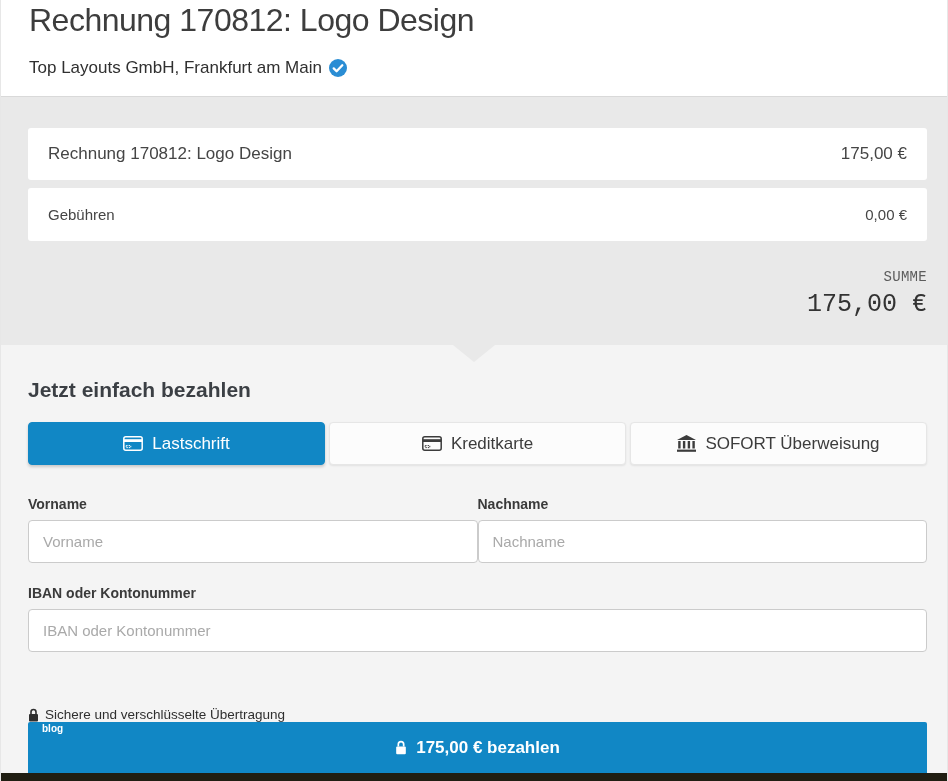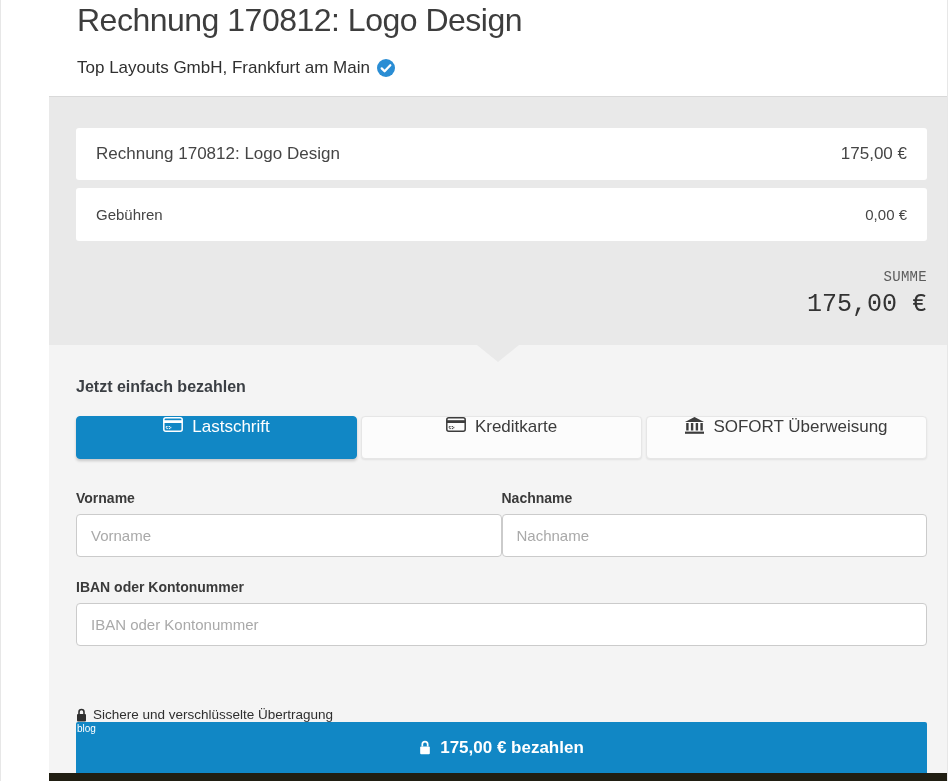--- a/index.html
+++ b/index.html
@@ -2,21 +2,20 @@
 <html lang="de"><head>
 <meta charset="utf-8">
 <style>
   * { margin:0; padding:0; box-sizing:border-box; }
   html,body { width:948px; height:781px; }
   body { font-family:"Liberation Sans","DejaVu Sans",sans-serif; background:#fff; }
   .page {
     width:948px; height:781px; display:flex; flex-direction:column;
     border-left:1px solid #e7e7e7; border-right:1px solid #e7e7e7; overflow:hidden;
     background:#fff;
-    padding-left:48px;
   }
 
   
   .header { height:97px; padding:0 20px 0 28px; background:#fff; border-bottom:1px solid #d9d9d9; }
   .header .title { font-size:32px; font-weight:400; color:#3d3d3d; line-height:1.25; letter-spacing:-0.5px; }
   .header .merchant { margin-top:18px; display:flex; align-items:center; gap:7px; font-size:17px; color:#303030; }
 
   
   .summary { height:248px; background:#e9e9e9; padding:31px 20px 0 27px; }
   .srow {
@@ -29,25 +28,25 @@
   .total-label { font-size:14px; color:#5c5c5c; letter-spacing:0.3px; }
   .total-amount { font-size:25px; color:#333; margin-top:5px; }
 
   
   .payment { flex:1; background:#f4f4f4; padding:33px 20px 0 27px; position:relative; display:flex; flex-direction:column; }
   .notch {
     position:absolute; top:0; left:50%; transform:translateX(-50%);
     width:0; height:0; border-left:21px solid transparent; border-right:21px solid transparent;
     border-top:17px solid #e9e9e9;
   }
-  .pay-heading { font-size:16px; font-weight:bold; color:#3b3f44; margin-bottom:20px; }
+  .pay-heading { font-size:21px; font-weight:bold; color:#3b3f44; margin-bottom:20px; }
 
   .methods { display:flex; gap:4px; height:43px; }
   .method {
-    flex:1; display:flex; align-items:flex-start; justify-content:center; gap:9px;
+    flex:1; display:flex; align-items:center; justify-content:center; gap:9px;
     font-size:17px; border-radius:4px; cursor:pointer;
     background:#fcfcfc; border:1px solid #e6e6e6; color:#3c3c3c;
     box-shadow:0 1px 2px rgba(0,0,0,0.08); font-family:inherit;
   }
   .method.active {
     background:#1187c5; border-color:#1187c5; color:#fff;
     box-shadow:0 2px 3px rgba(0,0,0,0.18);
   }
 
   .form-row { display:flex; margin-top:31px; }
@@ -61,21 +60,21 @@
   .field.iban { margin-top:22px; }
 
   .secure-note { margin-top:9px; display:flex; align-items:center; gap:6px; font-size:13.5px; color:#2f2f2f; }
 
   .pay-button {
     margin:auto 0 0 0; height:51px; background:#1187c5; color:#fff;
     display:flex; align-items:center; justify-content:center; gap:9px;
     font-size:17px; font-weight:bold; border:none; border-radius:2px 2px 0 0;
     position:relative; cursor:pointer; font-family:inherit;
   }
-  .blog-tag { position:absolute; top:1px; left:1px; font-size:10px; font-weight:normal; color:#fff; }
+  .blog-tag { position:absolute; top:1px; left:14px; font-size:10px; font-weight:bold; color:#fff; }
 
   .bottom-strip { height:8px; background:#201e12; }
 
   .icon { display:inline-flex; align-items:center; }
 </style>
 </head>
 <body>
 
 <div class="page">
 

